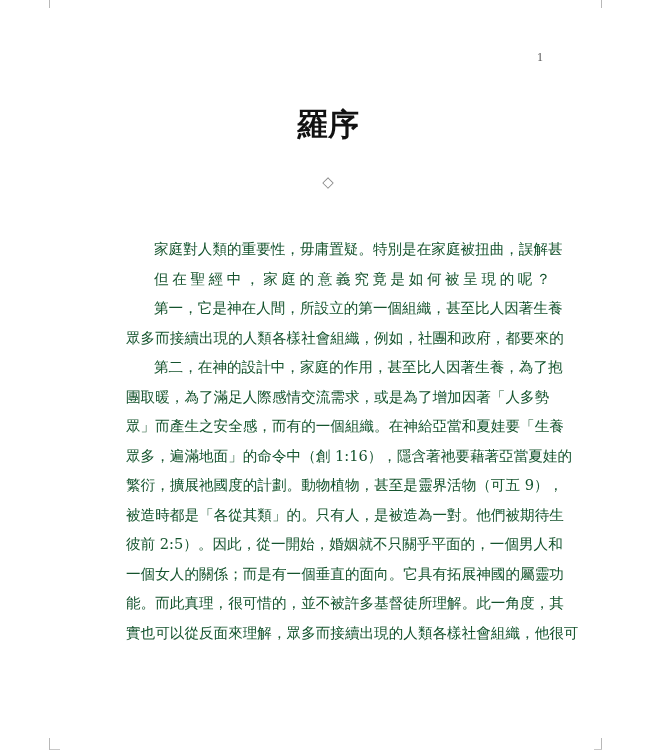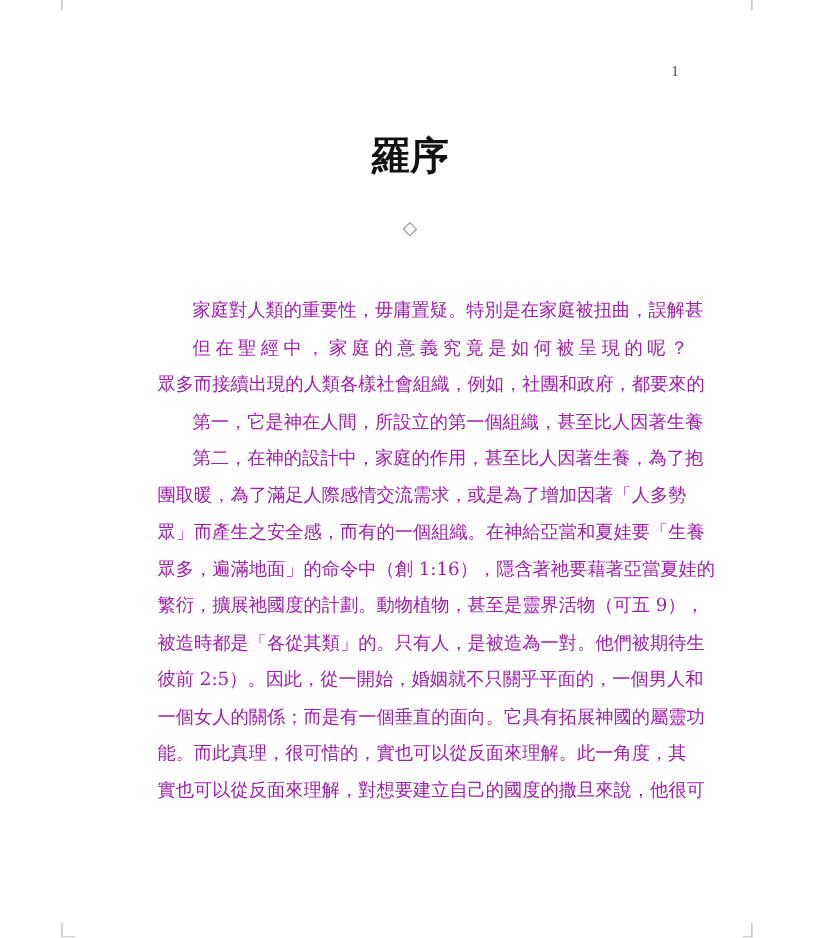--- a/index.html
+++ b/index.html
@@ -69,21 +69,21 @@
     width: 404px;
   }
   .line {
     height: 29.5px;
     line-height: 29.5px;
     font-size: 14.6px;
     white-space: nowrap;
     text-align: justify;
     text-align-last: justify;
     letter-spacing: 0;
-    color: #a21caf;
+    color: #14532d;
   }
   .line.indent {
     padding-left: 28px;
   }
   .line.last {
     text-align-last: left;
     letter-spacing: 3.6px;
   }
 </style>
 </head>
@@ -94,25 +94,25 @@
 <div class="crop bl"></div>
 <div class="crop br"></div>
 
 <div class="page-number">1</div>
 <div class="title">羅序</div>
 <div class="ornament">◇</div>
 
 <div class="body-text">
   <div class="line indent">家庭對人類的重要性，毋庸置疑。特別是在家庭被扭曲，誤解甚</div>
   <div class="line indent last">但在聖經中，家庭的意義究竟是如何被呈現的呢？</div>
+  <div class="line indent">第一，它是神在人間，所設立的第一個組織，甚至比人因著生養</div>
   <div class="line">眾多而接續出現的人類各樣社會組織，例如，社團和政府，都要來的</div>
-  <div class="line indent">第一，它是神在人間，所設立的第一個組織，甚至比人因著生養</div>
   <div class="line indent">第二，在神的設計中，家庭的作用，甚至比人因著生養，為了抱</div>
   <div class="line">團取暖，為了滿足人際感情交流需求，或是為了增加因著「人多勢</div>
   <div class="line">眾」而產生之安全感，而有的一個組織。在神給亞當和夏娃要「生養</div>
   <div class="line">眾多，遍滿地面」的命令中（創 1:16），隱含著祂要藉著亞當夏娃的</div>
   <div class="line">繁衍，擴展祂國度的計劃。動物植物，甚至是靈界活物（可五 9），</div>
   <div class="line">被造時都是「各從其類」的。只有人，是被造為一對。他們被期待生</div>
   <div class="line">彼前 2:5）。因此，從一開始，婚姻就不只關乎平面的，一個男人和</div>
   <div class="line">一個女人的關係；而是有一個垂直的面向。它具有拓展神國的屬靈功</div>
-  <div class="line">能。而此真理，很可惜的，實也可以從反面來理解。此一角度，其</div>
-  <div class="line">實也可以從反面來理解，對想要建立自己的國度的撒旦來說，他很可</div>
+  <div class="line">能。而此真理，很可惜的，並不被許多基督徒所理解。此一角度，其</div>
+  <div class="line">實也可以從反面來理解，眾多而接續出現的人類各樣社會組織，他很可</div>
 </div>
 
 </body></html>

